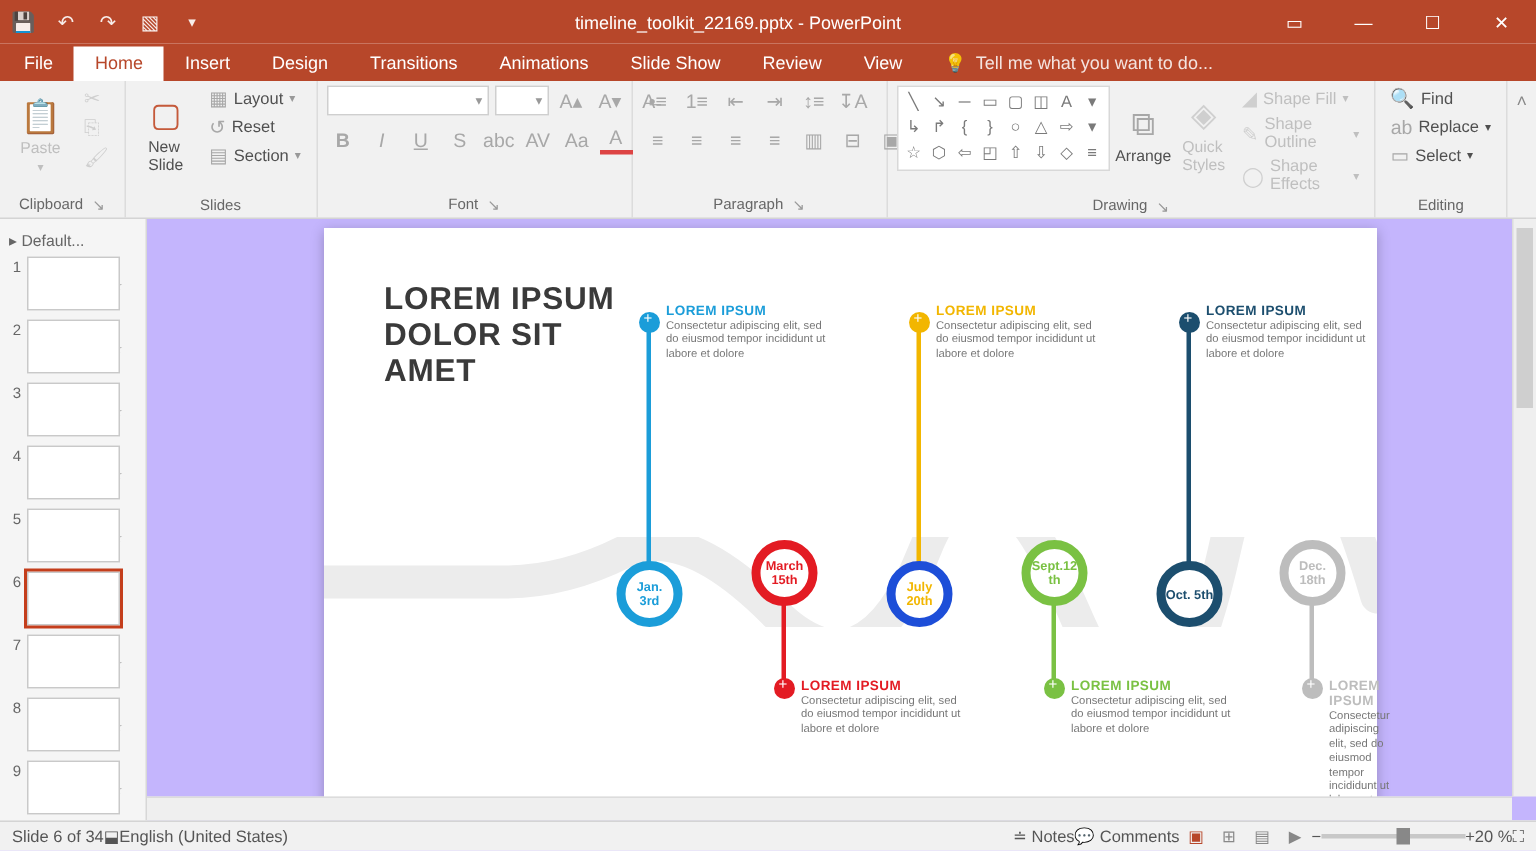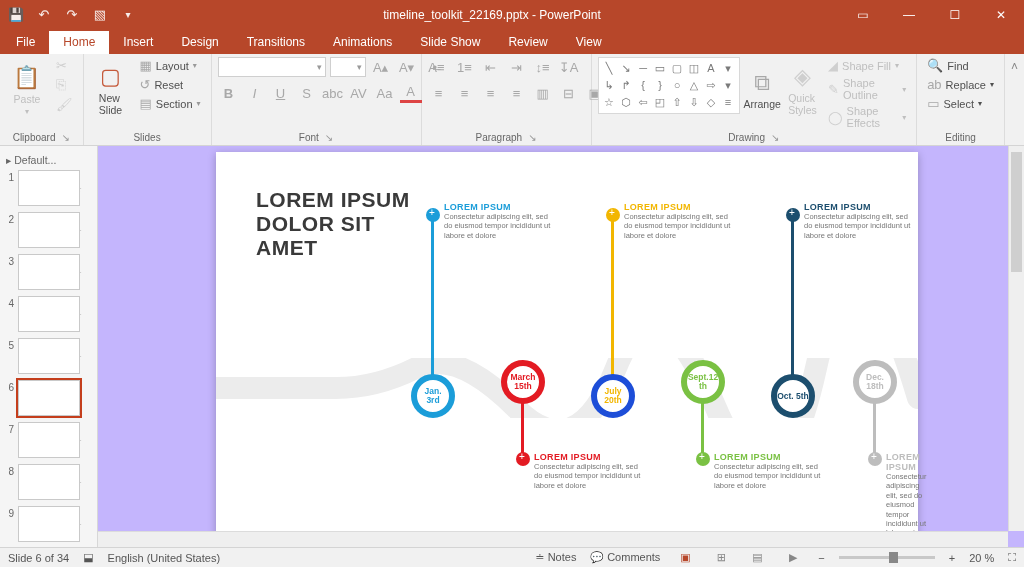--- a/index.html
+++ b/index.html
@@ -53,21 +53,21 @@
 
 .slide-title{position:absolute;left:40px;top:36px;font-size:21px;font-weight:800;letter-spacing:.5px;line-height:1.15;color:#3a3a3a}
 .tl-item .hdr{font-size:9px;font-weight:800;letter-spacing:.3px}
 .tl-item .body{font-size:7.5px;color:#777;line-height:1.25;max-width:110px}
 .pin-top{position:absolute;width:14px;height:14px;border-radius:50%}
 .pin-top::after{content:"+";color:#fff;font-size:10px;position:absolute;left:3px;top:-1px}
 .stem{position:absolute;width:3px}
 .circle{position:absolute;width:44px;height:44px;border-radius:50%;background:#fff;display:flex;align-items:center;justify-content:center;font-size:8.5px;font-weight:800;text-align:center;line-height:1.05}
 .wave{position:absolute;left:0;top:206px;width:702px;height:60px}
 
-.status{position:absolute;bottom:0;left:0;right:0;height:20px;background:#F1F1F1;border-top:1px solid #d4d4d4;display:flex;align-items:center;font-size:11px;color:#555;padding:0 8px;gap:14px}
+.status{position:absolute;bottom:0;left:0;right:0;height:20px;background:#F1F1F1;border-top:1px solid #d4d4d4;display:flex;align-items:center;font-size:11px;color:#555;padding:0 8px;}
 .status .sep{flex:1}
 .viewbtn{width:22px;height:16px;display:flex;align-items:center;justify-content:center;color:#888}
 .viewbtn.active{color:#B7472A}
 .zoom-track{width:96px;height:3px;background:#c8c8c8;position:relative}
 .zoom-thumb{position:absolute;top:-4px;width:9px;height:11px;background:#888;left:50px}
 
 .vscroll{position:absolute;right:0;top:0;bottom:16px;width:16px;background:#efefef;border-left:1px solid #dcdcdc}
 .vthumb{position:absolute;left:2px;right:2px;top:6px;height:120px;background:#cfcfcf}
 .hscroll{position:absolute;left:0;right:16px;bottom:0;height:16px;background:#efefef;border-top:1px solid #dcdcdc}
 </style>
@@ -94,20 +94,21 @@
 <div class="tabbar">
   <div class="tab file">File</div>
   <div class="tab active">Home</div>
   <div class="tab">Insert</div>
   <div class="tab">Design</div>
   <div class="tab">Transitions</div>
   <div class="tab">Animations</div>
   <div class="tab">Slide Show</div>
   <div class="tab">Review</div>
   <div class="tab">View</div>
+  <div class="tab tell">Tell me what you want to do...</div>
 </div>
 
 <div class="ribbon">
 
   <div class="group">
     <div class="group-body">
       <div class="bigbtn disabled">
           <span class="ico">📋</span>
           <span>Paste</span>
           <span style="font-size:8px">▾</span>

